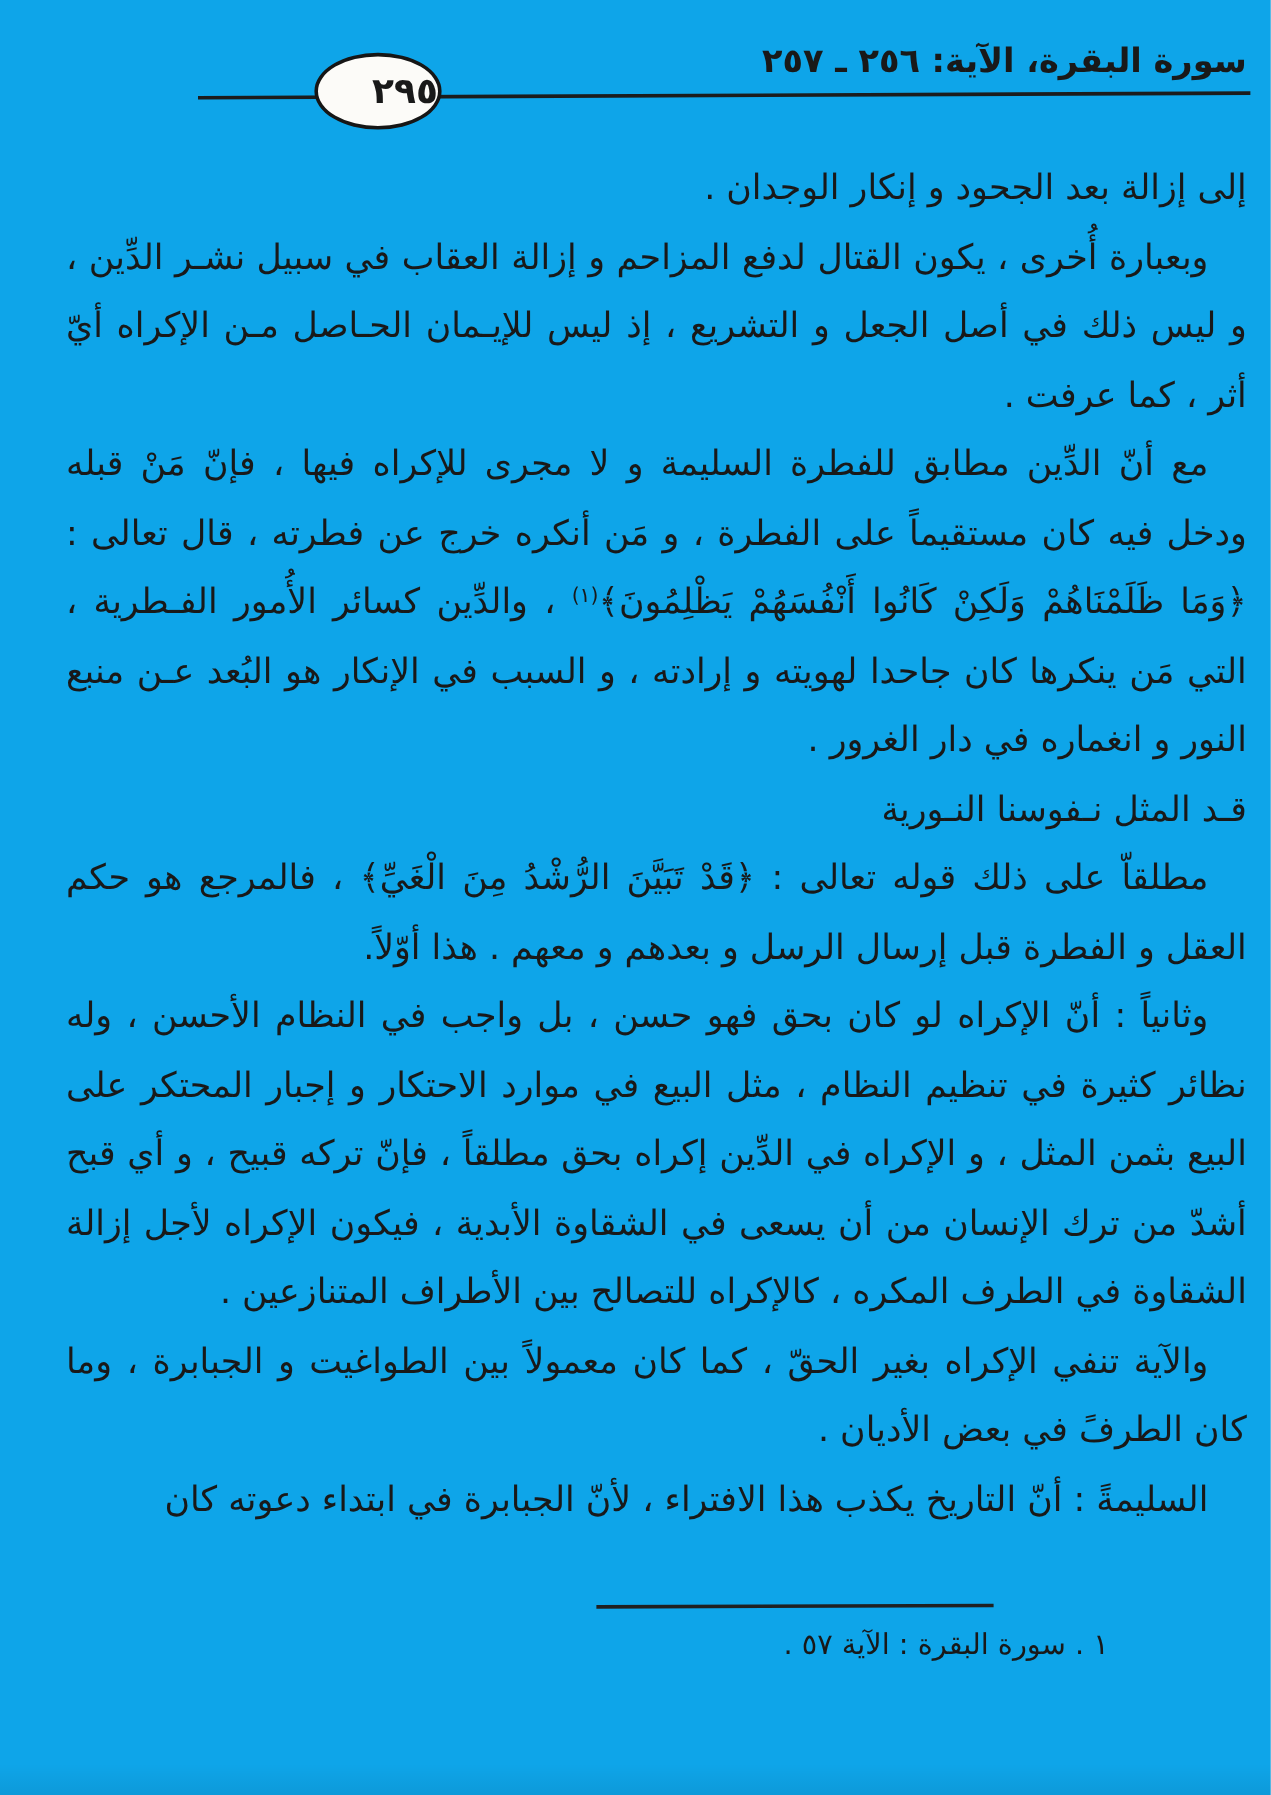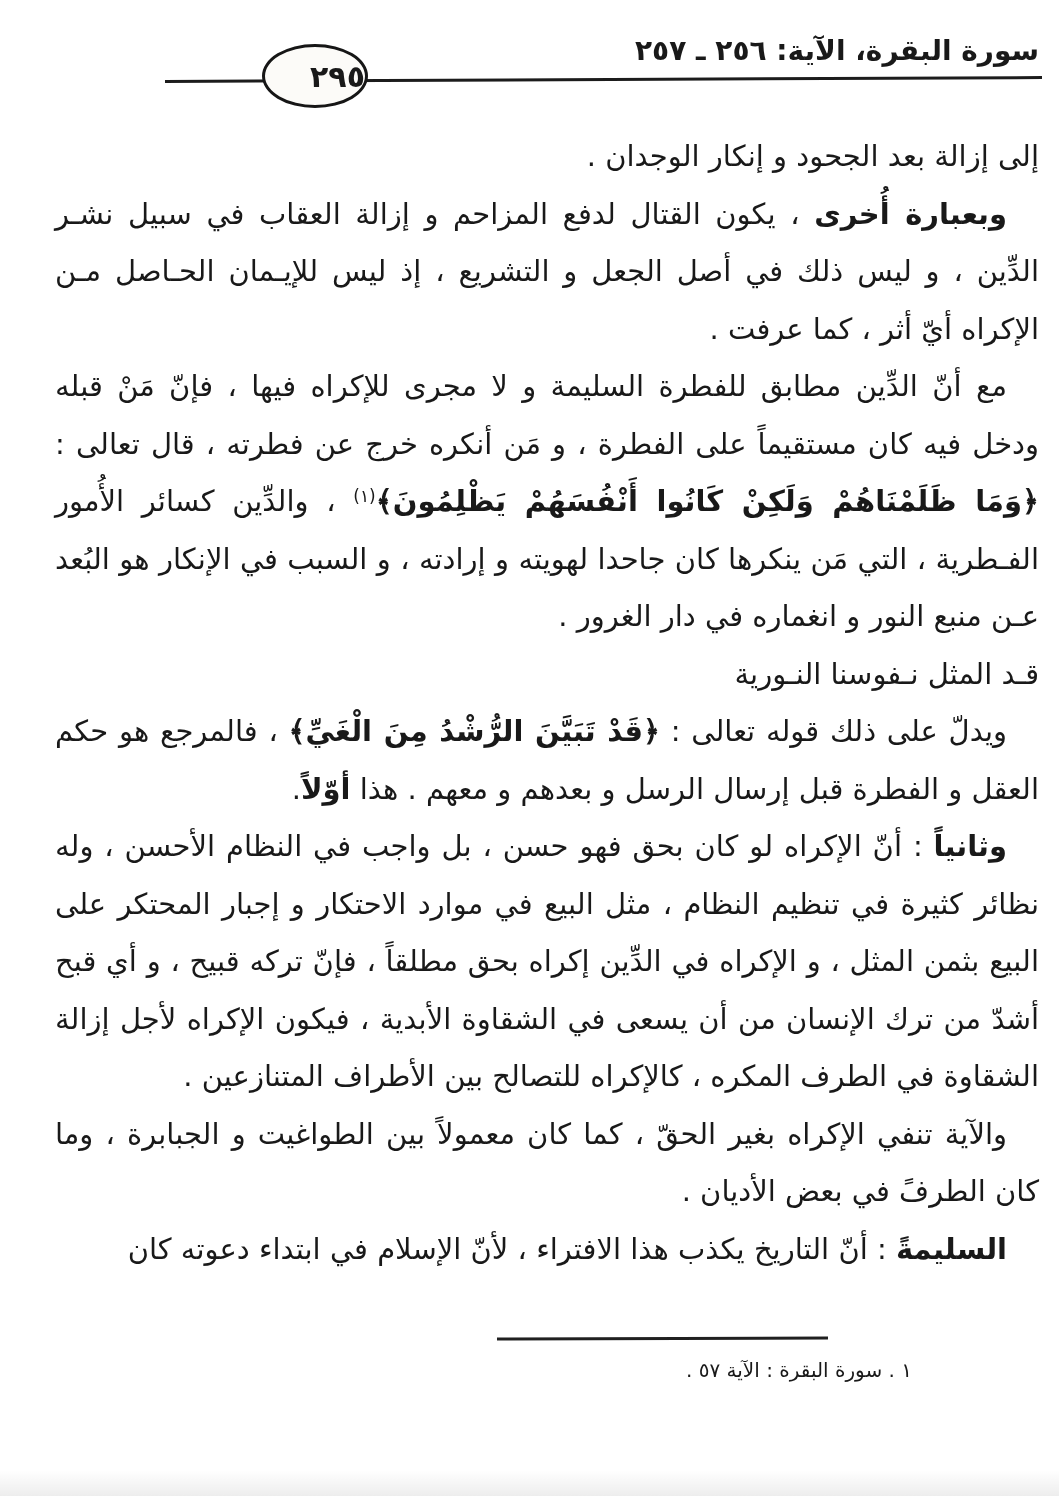--- a/index.html
+++ b/index.html
@@ -1,20 +1,20 @@
 <!DOCTYPE html>
 <html lang="ar" dir="rtl"><head>
 <meta charset="utf-8">
 <style>
   html,body{margin:0;padding:0;background:#e8e6e0;}
   .page{
     position:relative;
     width:1059px;height:1496px;
     margin:0 auto;
-    background:#ffffff;
+    background:#0ea5e9;
     color:#191919;
     font-family:"DejaVu Sans",sans-serif;
     overflow:hidden;
   }
   .page::after{ 
     content:"";position:absolute;left:0;right:0;bottom:0;height:26px;
     background:linear-gradient(to bottom,rgba(0,0,0,0),rgba(0,0,0,0.07));
     pointer-events:none;
   }
   
@@ -36,57 +36,57 @@
   }
   
   .body{
     position:absolute;top:128px;right:20px;left:55px;
     direction:rtl;
     font-size:29px;line-height:57.5px;
     text-align:justify;
   }
   .body p{margin:0;padding:0;}
   .body p.ind{text-indent:32px;}
-  .b{font-weight:bold;margin-top:44px;}
+  .b{font-weight:normal;margin-top:44px;}
   .sup{font-size:17px;vertical-align:9px;line-height:0;}
   .verse{
     display:flex;justify-content:space-between;
     padding-left:55px;
     white-space:nowrap;
   }
   
   .fn-rule{
     position:absolute;top:1337px;left:497px;width:331px;height:3px;
     background:#202020;transform:rotate(-0.2deg);
   }
   .fn-text{
-    position:absolute;top:1350px;right:147px;
-    direction:rtl;font-size:20px;line-height:40px;text-align:center;
+    position:absolute;top:1350px;right:135px;
+    direction:rtl;font-size:24px;line-height:40px;text-align:center;
   }
 </style>
 </head>
 <body>
 
 <div class="page">
 
   <div class="hdr-title">سورة البقرة، الآية: ٢٥٦ ـ ٢٥٧</div>
   <div class="hdr-rule"></div>
   <div class="pagenum">
     <span>٢٩٥</span>
   </div>
 
   <div class="body">
     <p><span>إلى إزالة بعد الجحود و إنكار الوجدان .</span></p>
     <p class="ind"><span class="b">وبعبارة أُخرى</span><span> ، يكون القتال لدفع المزاحم و إزالة العقاب في سبيل نشـر الدِّين ، و ليس ذلك في أصل الجعل و التشريع ، إذ ليس للإيـمان الحـاصل مـن الإكراه أيّ أثر ، كما عرفت .</span></p>
     <p class="ind"><span>مع أنّ الدِّين مطابق للفطرة السليمة و لا مجرى للإكراه فيها ، فإنّ مَنْ قبله ودخل فيه كان مستقيماً على الفطرة ، و مَن أنكره خرج عن فطرته ، قال تعالى : </span><span class="b">﴿وَمَا ظَلَمْنَاهُمْ وَلَكِنْ كَانُوا أَنْفُسَهُمْ يَظْلِمُونَ﴾</span><span class="sup">(١)</span><span> ، والدِّين كسائر الأُمور الفـطرية ، التي مَن ينكرها كان جاحدا لهويته و إرادته ، و السبب في الإنكار هو البُعد عـن منبع النور و انغماره في دار الغرور .</span></p>
     <div class="verse">
       <span>قـد المثل نـفوسنا النـورية</span>
     </div>
-    <p class="ind"><span>ويدلّ على ذلك قوله تعالى : </span><span class="b">﴿قَدْ تَبَيَّنَ الرُّشْدُ مِنَ الْغَيِّ﴾</span><span> ، فالمرجع هو حكم العقل و الفطرة قبل إرسال الرسل و بعدهم و معهم . هذا </span><span class="b">أوّلاً</span><span>.</span></p>
+    <p class="ind"><span>مطلقاّ على ذلك قوله تعالى : </span><span class="b">﴿قَدْ تَبَيَّنَ الرُّشْدُ مِنَ الْغَيِّ﴾</span><span> ، فالمرجع هو حكم العقل و الفطرة قبل إرسال الرسل و بعدهم و معهم . هذا </span><span class="b">أوّلاً</span><span>.</span></p>
     <p class="ind"><span class="b">وثانياً</span><span> : أنّ الإكراه لو كان بحق فهو حسن ، بل واجب في النظام الأحسن ، وله نظائر كثيرة في تنظيم النظام ، مثل البيع في موارد الاحتكار و إجبار المحتكر على البيع بثمن المثل ، و الإكراه في الدِّين إكراه بحق مطلقاً ، فإنّ تركه قبيح ، و أي قبح أشدّ من ترك الإنسان من أن يسعى في الشقاوة الأبدية ، فيكون الإكراه لأجل إزالة الشقاوة في الطرف المكره ، كالإكراه للتصالح بين الأطراف المتنازعين .</span></p>
     <p class="ind"><span>والآية تنفي الإكراه بغير الحقّ ، كما كان معمولاً بين الطواغيت و الجبابرة ، وما كان الطرفً في بعض الأديان .</span></p>
-    <p class="ind"><span class="b">السليمةً</span><span> : أنّ التاريخ يكذب هذا الافتراء ، لأنّ الإسلام في ابتداء دعوته كان</span></p>
+    <p class="ind"><span class="b">السليمةً</span><span> : أنّ التاريخ يكذب هذا الافتراء ، لأنّ الجبابرة في ابتداء دعوته كان</span></p>
   </div>
 
   <div class="fn-rule"></div>
   <div class="fn-text">١ . سورة البقرة : الآية ٥٧ .</div>
 
 </div>
 
 </body></html>

